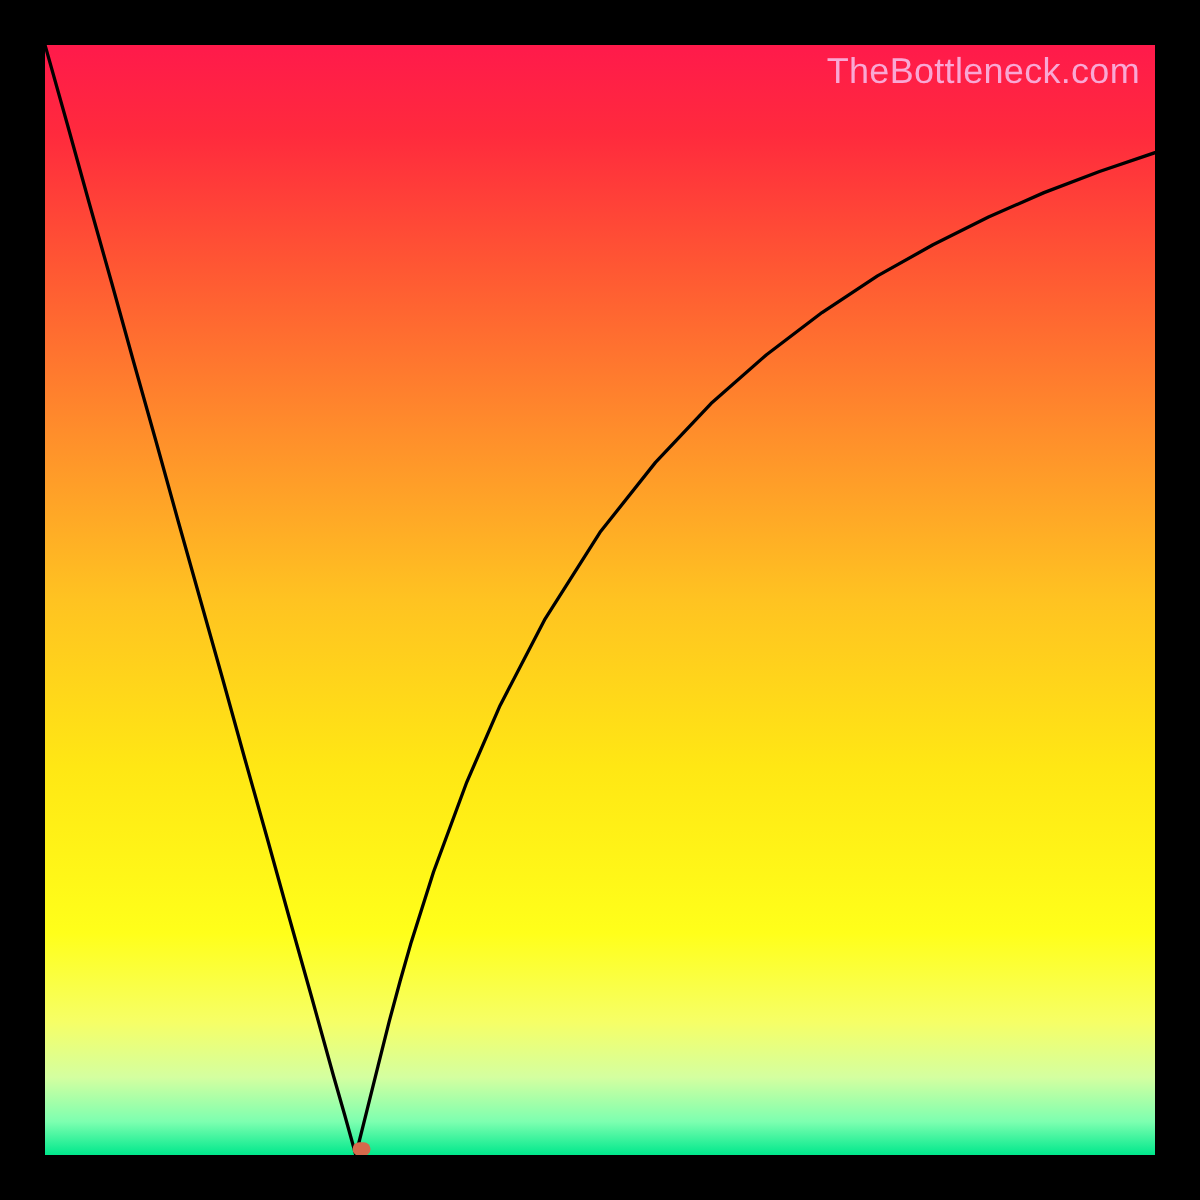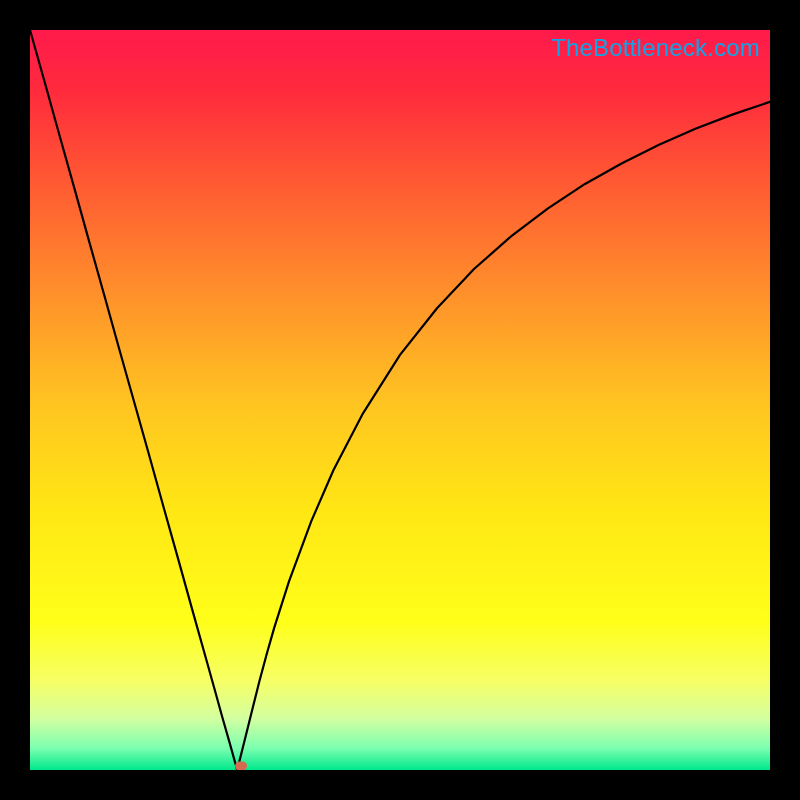--- a/index.html
+++ b/index.html
@@ -26,21 +26,21 @@
     overflow: hidden;
   }
   .gradient-bg {
     position: absolute;
     inset: 0;
   }
   .watermark {
     position: absolute;
     top: 4px;
     right: 10px;
-    color: #0ea5e9;
+    color: #f9a8d4;
     font-size: 24px;
     font-weight: 500;
     letter-spacing: 0.2px;
     user-select: none;
   }
   svg.curve {
     position: absolute;
     inset: 0;
     width: 100%;
     height: 100%;

